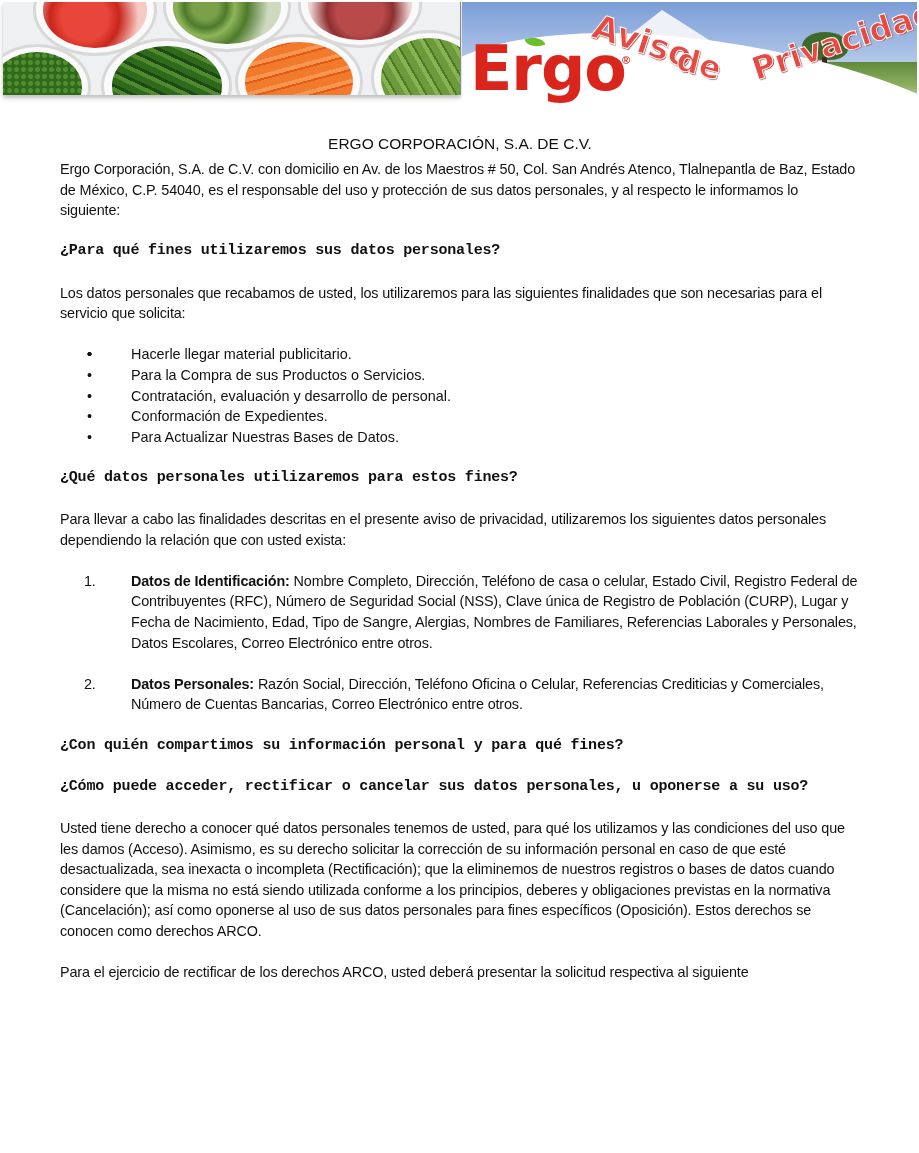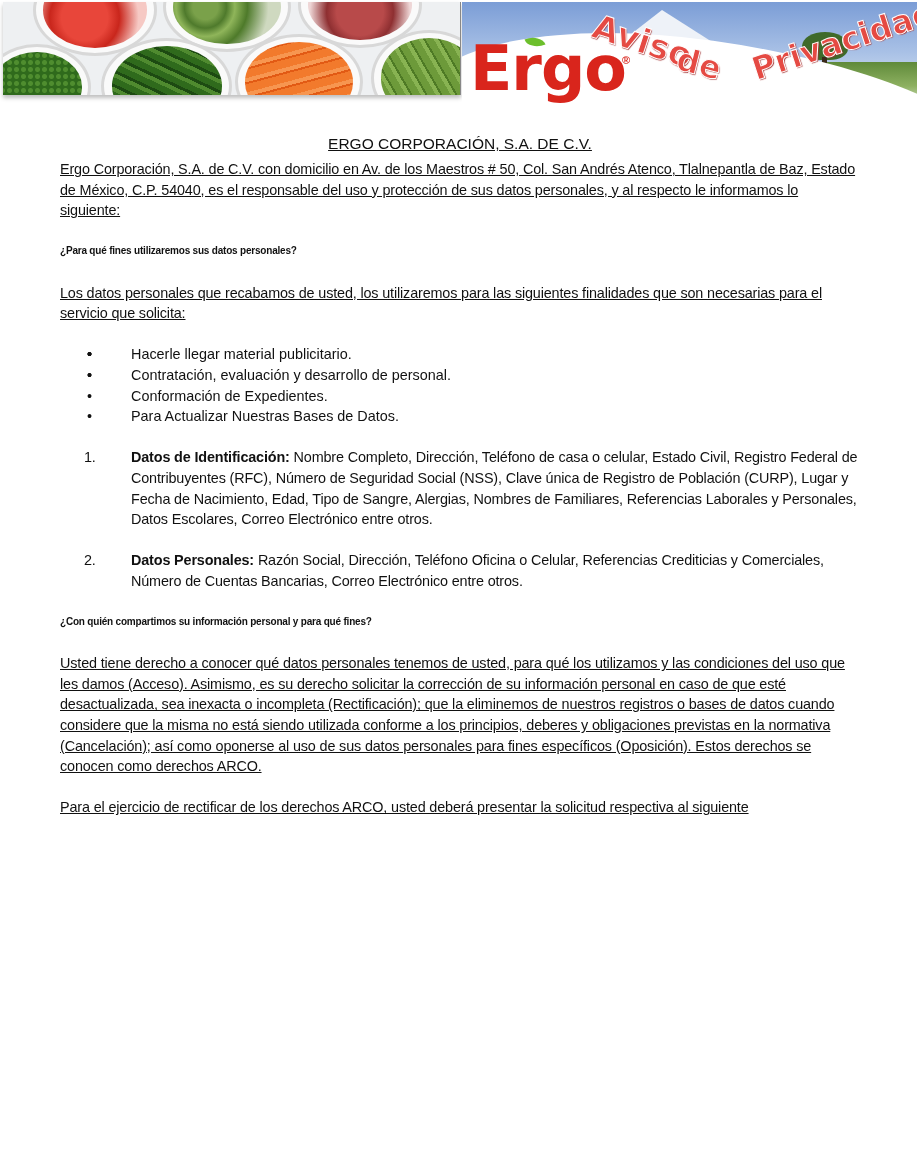--- a/index.html
+++ b/index.html
@@ -37,23 +37,23 @@
     .reg { position: absolute; left: 160px; top: 52px; font-size: 11px; color: #d9251c; font-weight: bold; }
     .aviso-text { position: absolute; font-family: "DejaVu Sans", sans-serif; font-weight: bold; color: #e54a43; -webkit-text-stroke: 1px #ffffff; text-shadow: 1px 1px 1px #a03030; }
     .aviso-1 { left: 138px; top: 4px; font-size: 34px; transform: rotate(18deg); transform-origin: left top; }
     .aviso-2 { left: 220px; top: 38px; font-size: 32px; transform: rotate(14deg); transform-origin: left top; }
     .aviso-3 { left: 285px; top: 50px; font-size: 32px; transform: rotate(-18deg); transform-origin: left top; }
 
     
     .doc { position: absolute; left: 60px; top: 133px; width: 800px; font-family: "Liberation Sans", sans-serif; font-size: 14.4px; line-height: 20.6px; color: #111; }
     .title { text-align: center; font-size: 15.5px; line-height: 22px; margin: 0; }
     .title-block { margin-bottom: 4px; }
-    p { margin: 0; text-decoration: underline; }
+    p { margin: 0; }
     .para { margin-bottom: 20.6px; letter-spacing: -0.15px; }
-    h2 { font-size: 10px; font-weight: bold; margin: 0 0 20.6px 0; line-height: 20.6px; letter-spacing: -0.2px; }
+    h2 { font-size: 15px; font-weight: bold; margin: 0 0 20.6px 0; line-height: 20.6px; letter-spacing: -0.2px; font-family: Liberation Mono, monospace; }
     ul.bullets { list-style: none; margin: 0 0 20.6px 0; padding: 0; }
     ul.bullets li { position: relative; padding-left: 71px; margin-top: 0; }
     ul.bullets li .bullet { position: absolute; left: 27px; top: 0; }
     ol.numbered { list-style: none; margin: 0; padding: 0; }
     ol.numbered li { position: relative; padding-left: 71px; margin-bottom: 20.6px; letter-spacing: -0.15px; }
     ol.numbered li .num { position: absolute; left: 24px; top: 0; }
   </style>
 </head>
 <body>
 
@@ -103,32 +103,35 @@
   </div>
 
   <p class="para">Ergo Corporación, S.A. de C.V. con domicilio en Av. de los Maestros # 50, Col. San Andrés Atenco, Tlalnepantla de Baz, Estado de México, C.P. 54040, es el responsable del uso y protección de sus datos personales, y al respecto le informamos lo siguiente:</p>
 
   <h2>¿Para qué fines utilizaremos sus datos personales?</h2>
   <p class="para" style="">Los datos personales que recabamos de usted, los utilizaremos para las siguientes finalidades que son necesarias para el servicio que solicita:</p>
   <ul class="bullets">
     <li><span class="bullet">•</span></li>
     <li><span class="bullet">•</span></li>
     <li><span class="bullet">•</span><span>Hacerle llegar material publicitario.</span></li>
-    <li><span class="bullet">•</span></li>
+    <li><span class="bullet">•</span><span>Para la Compra de sus Productos o Servicios.</span></li>
     <li><span class="bullet">•</span><span>Contratación, evaluación y desarrollo de personal.</span></li>
     <li><span class="bullet">•</span><span>Conformación de Expedientes.</span></li>
     <li><span class="bullet">•</span><span>Para Actualizar Nuestras Bases de Datos.</span></li>
   </ul>
 
+  <h2>¿Qué datos personales utilizaremos para estos fines?</h2>
+  <p class="para">Para llevar a cabo las finalidades descritas en el presente aviso de privacidad, utilizaremos los siguientes datos personales dependiendo la relación que con usted exista:</p>
   <ol class="numbered">
     <li>
       <span class="num">1.</span><b>Datos de Identificación:</b><span> Nombre Completo, Dirección, Teléfono de casa o celular, Estado Civil, Registro Federal de Contribuyentes (RFC), Número de Seguridad Social (NSS), Clave única de Registro de Población (CURP), Lugar y Fecha de Nacimiento, Edad, Tipo de Sangre, Alergias, Nombres de Familiares, Referencias Laborales y Personales, Datos Escolares, Correo Electrónico entre otros.</span>
     </li>
     <li>
       <span class="num">2.</span><b>Datos Personales:</b><span> Razón Social, Dirección, Teléfono Oficina o Celular, Referencias Crediticias y Comerciales, Número de Cuentas Bancarias, Correo Electrónico entre otros.</span>
     </li>
   </ol>
 
   <h2>¿Con quién compartimos su información personal y para qué fines?</h2>
 
+  <h2>¿Cómo puede acceder, rectificar o cancelar sus datos personales, u oponerse a su uso?</h2>
   <p class="para">Usted tiene derecho a conocer qué datos personales tenemos de usted, para qué los utilizamos y las condiciones del uso que les damos (Acceso). Asimismo, es su derecho solicitar la corrección de su información personal en caso de que esté desactualizada, sea inexacta o incompleta (Rectificación); que la eliminemos de nuestros registros o bases de datos cuando considere que la misma no está siendo utilizada conforme a los principios, deberes y obligaciones previstas en la normativa (Cancelación); así como oponerse al uso de sus datos personales para fines específicos (Oposición). Estos derechos se conocen como derechos ARCO.</p>
   <p class="para">Para el ejercicio de rectificar de los derechos ARCO, usted deberá presentar la solicitud respectiva al siguiente</p>
 </div>
 
 </body></html>

